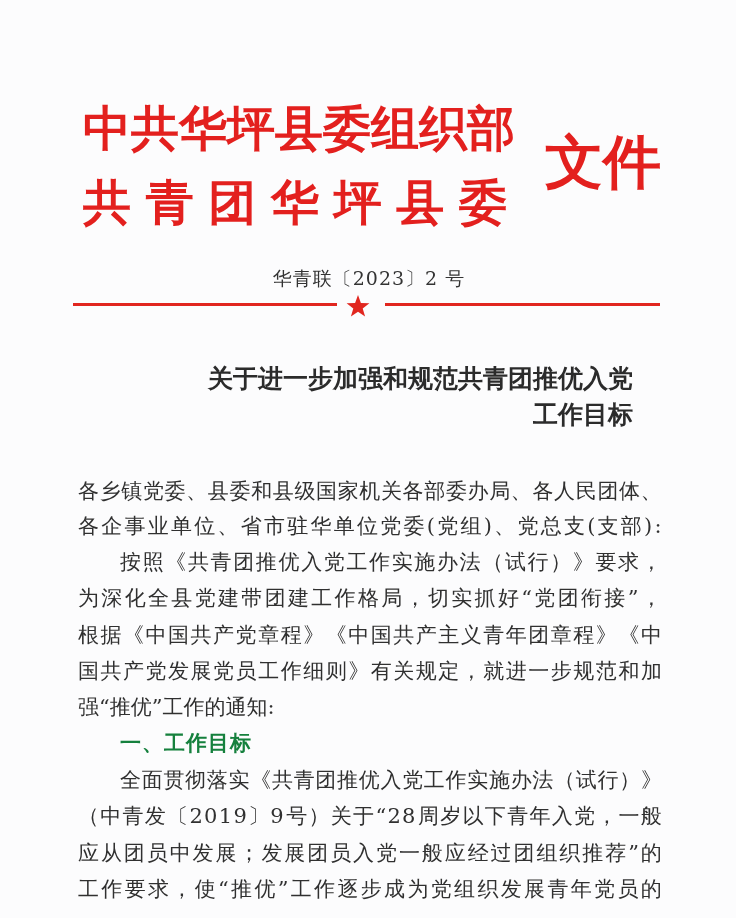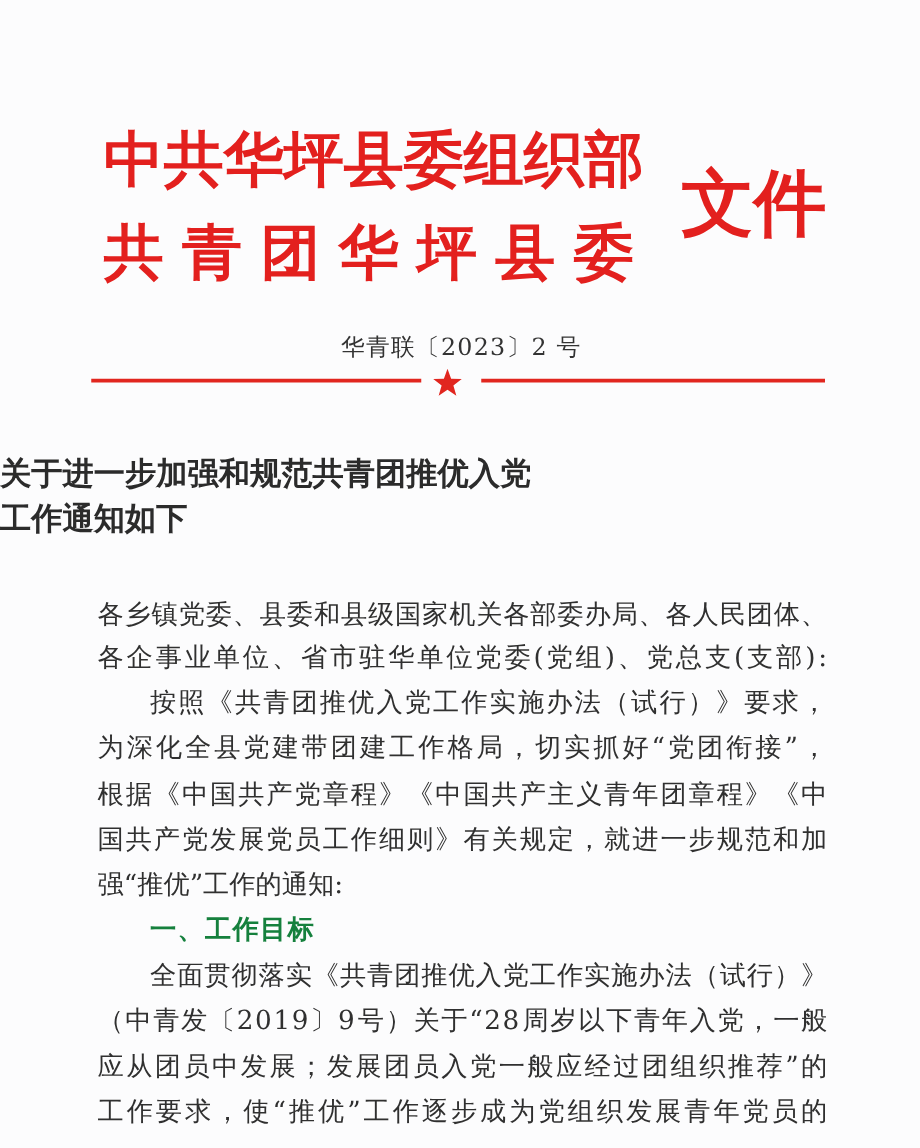--- a/index.html
+++ b/index.html
@@ -88,21 +88,21 @@
     top: 294px;
     width: 24px;
     height: 24px;
   }
 
   
   .title {
     position: absolute;
     left: 0;
     width: 633px;
-    text-align: left;
+    text-align: right;
     font-family: "DejaVu Serif", "Liberation Serif", serif;
     font-weight: bold;
     font-size: 25px;
     color: #2b2b2b;
     white-space: nowrap;
   }
   .title-1 { top: 362px; line-height: 34px; }
   .title-2 { top: 398px; line-height: 34px; }
 
   
@@ -161,21 +161,21 @@
 
 <div class="docno"><span class="docno-inner">华青联〔2023〕2 号</span></div>
 
 <div class="rule rule-left"></div>
 <svg class="star" viewBox="0 0 24 24">
   <polygon points="12,1 14.9,9 23.4,9.2 16.7,14.4 19.1,22.6 12,17.8 4.9,22.6 7.3,14.4 0.6,9.2 9.1,9" fill="#e1261f"></polygon>
 </svg>
 <div class="rule rule-right"></div>
 
 <div class="title title-1">关于进一步加强和规范共青团推优入党</div>
-<div class="title title-2">工作通知如下</div>
+<div class="title title-2">工作目标</div>
 
 <div class="body-line" style="top: 476px; display: flex; justify-content: space-between;">
     <span>各</span>
     <span>乡</span>
     <span>镇</span>
     <span>党</span>
     <span>委</span>
     <span>、</span>
     <span>县</span>
     <span>委</span>

